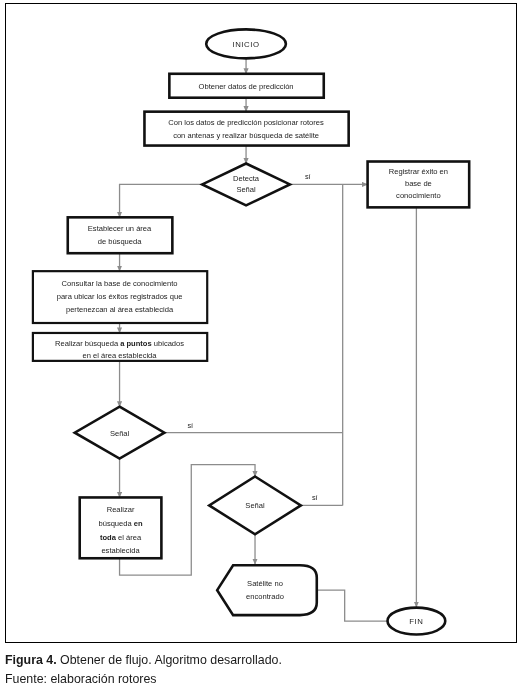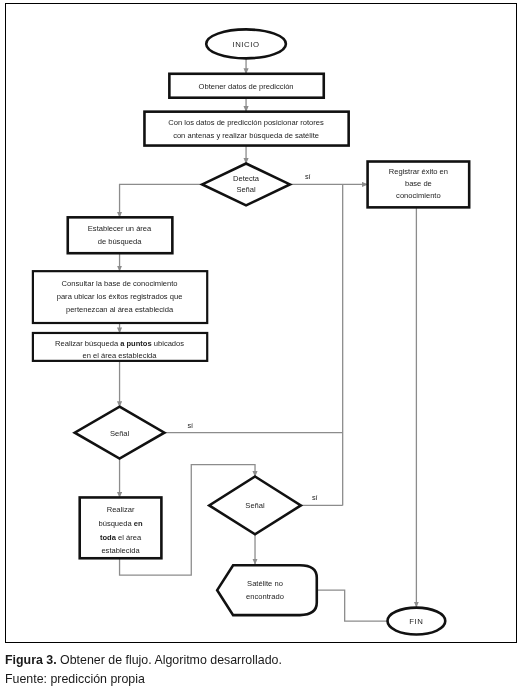--- a/index.html
+++ b/index.html
@@ -216,17 +216,17 @@
 
       <g>
         <ellipse class="node-shape" cx="412" cy="619" rx="29" ry="13.5"></ellipse>
         <text class="node-text terminal" x="412" y="620">FIN</text>
       </g>
 
     </svg>
   </div>
 
   <div id="caption-block">
-    <div class="cap-line"><span class="cap-strong">Figura 3.</span> <span>Obtener de flujo. Algoritmo desarrollado.</span></div>
-    <div class="cap-line">Fuente: predicción propia</div>
+    <div class="cap-line"><span class="cap-strong">Figura 4.</span> <span>Obtener de flujo. Algoritmo desarrollado.</span></div>
+    <div class="cap-line">Fuente: elaboración rotores</div>
   </div>
 
 </div>
 
 </body></html>

